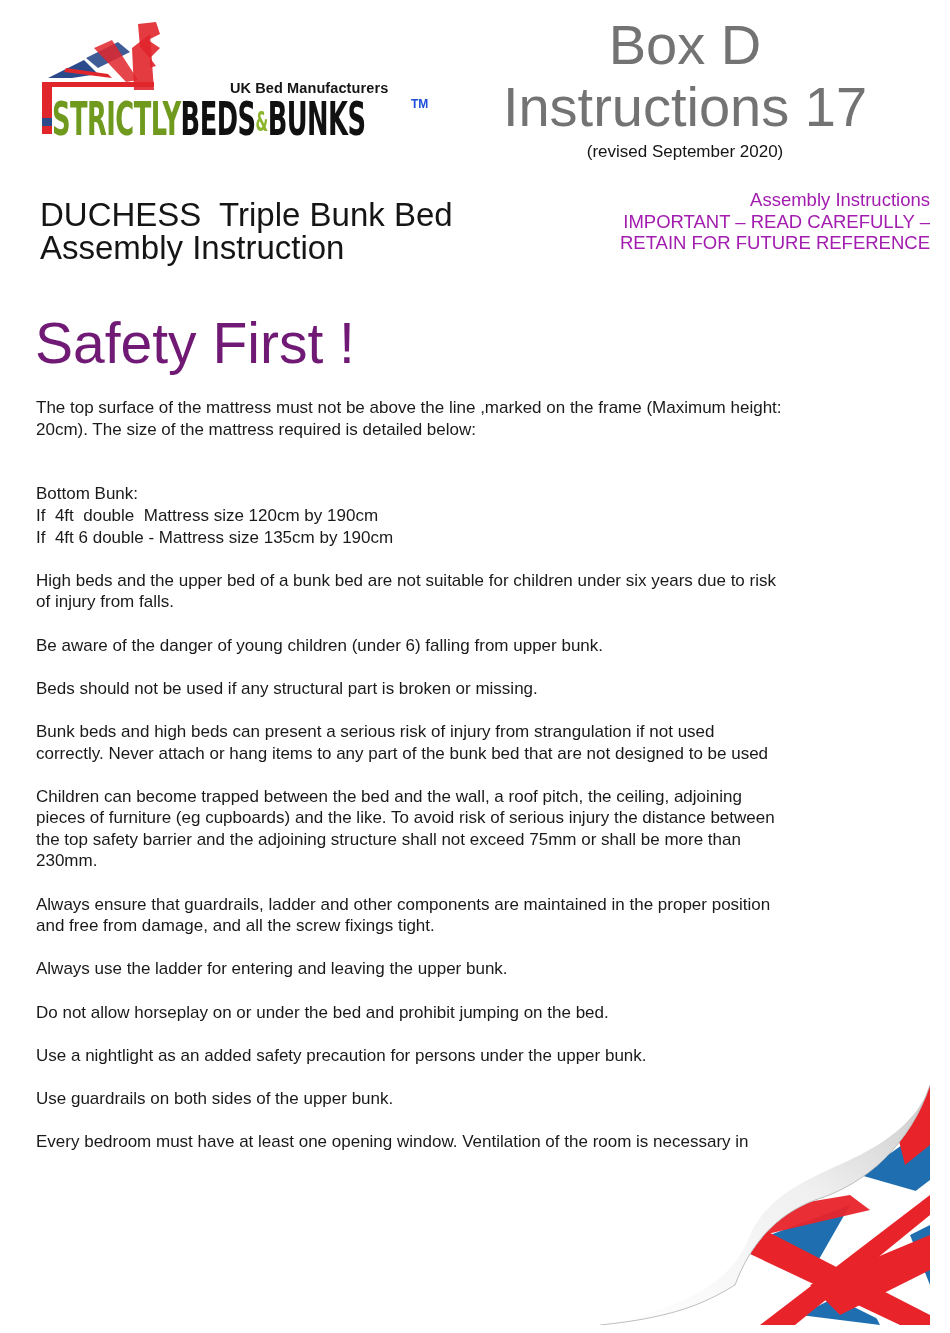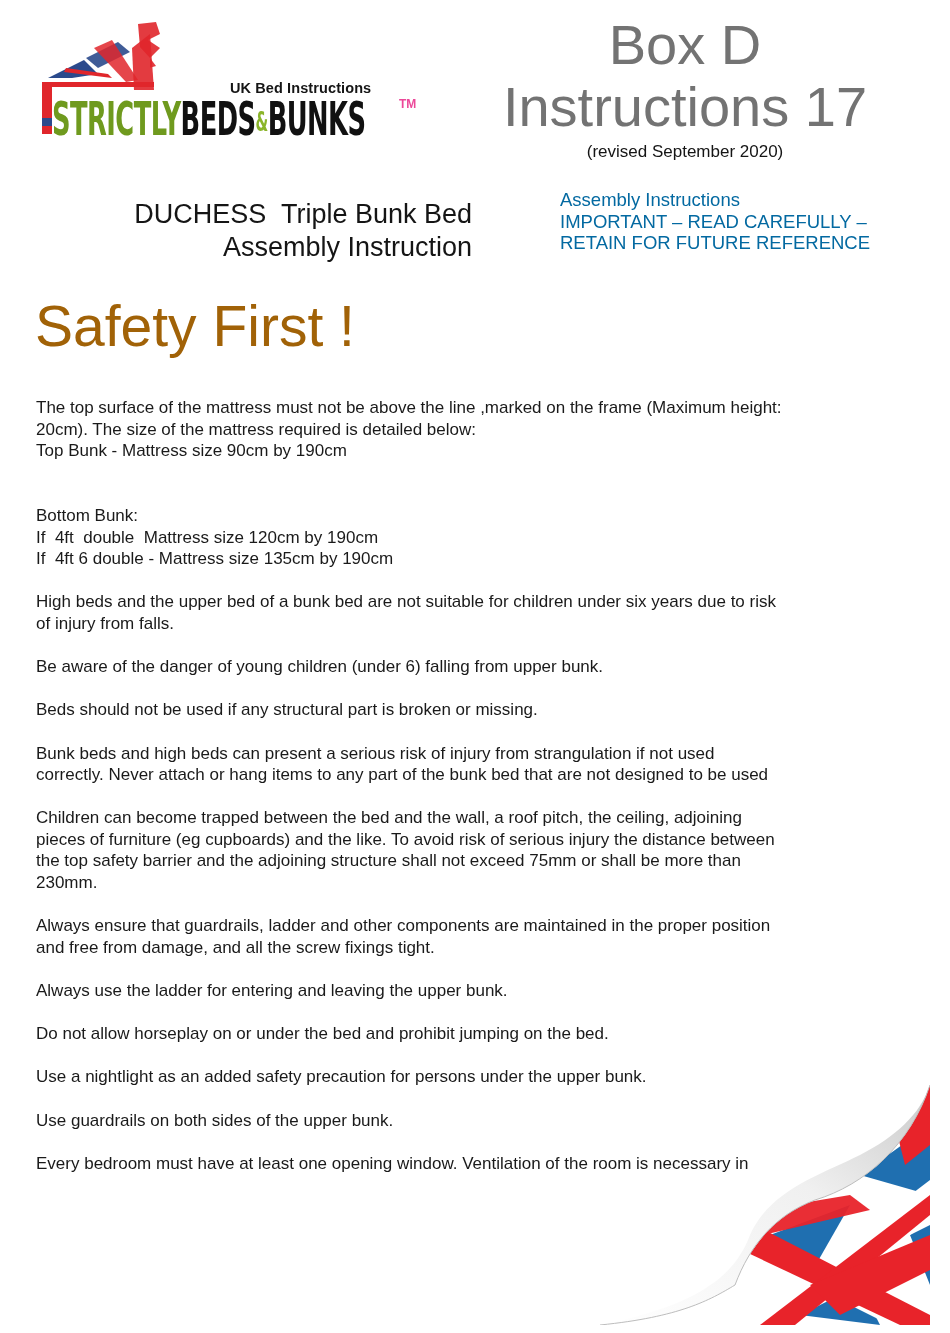--- a/index.html
+++ b/index.html
@@ -17,44 +17,44 @@
     .logo .wordmark {
       position: absolute; left: 6px; top: 76px; white-space: nowrap;
       font-family: "DejaVu Sans", sans-serif; font-weight: bold; font-size: 38px;
       transform: scaleX(0.62) scaleY(1.05); transform-origin: left top; letter-spacing: -1px;
       line-height: 1;
     }
     .logo .w-strictly { color: #6f9a1e; }
     .logo .w-beds { color: #111; }
     .logo .w-amp { color: #8bb52a; font-size: 26px; vertical-align: 4px; }
     .logo .w-bunks { color: #111; }
-    .logo .tm { position: absolute; left: 361px; top: 79px; font-size: 12px; font-weight: bold; color: #ec4899; }
+    .logo .tm { position: absolute; left: 373px; top: 79px; font-size: 12px; font-weight: bold; color: #1d4ed8; }
 
     
     .box-title {
       position: absolute; left: 470px; top: 14px; width: 430px; text-align: center;
       font-size: 56px; line-height: 62px; color: #737373;
     }
     .revised {
       position: absolute; left: 470px; top: 142px; width: 430px; text-align: center;
       font-size: 17px; color: #151515;
     }
     .product-title {
-      position: absolute; left: 40px; top: 198px; width: 432px; text-align: right;
-      font-size: 27px; line-height: 33px; color: #151515;
+      position: absolute; left: 40px; top: 198px; width: 432px; text-align: left;
+      font-size: 33px; line-height: 33px; color: #151515;
     }
     .assembly-note {
-      position: absolute; left: 560px; top: 189px; width: 370px; text-align: left;
-      font-size: 18.5px; line-height: 21.5px; color: #0369a1;
+      position: absolute; left: 560px; top: 189px; width: 370px; text-align: right;
+      font-size: 18.5px; line-height: 21.5px; color: #a21caf;
     }
 
     
     .safety-heading {
-      position: absolute; left: 35px; top: 291px; font-size: 57px; line-height: 70px;
-      color: #a16207; margin: 0; font-weight: normal;
+      position: absolute; left: 35px; top: 308px; font-size: 57px; line-height: 70px;
+      color: #701a75; margin: 0; font-weight: normal;
     }
     .body-text {
       position: absolute; left: 36px; top: 397px; width: 870px;
       font-size: 17px; line-height: 21.6px; color: #1a1a1a;
     }
     .body-text p { margin: 0 0 21.6px 0; }
     .body-text p.last { letter-spacing: 0.55px; }
     .body-text .line { display: block; }
 
     
@@ -73,21 +73,21 @@
     <polygon points="48,40 80,24 92,34 60,50" fill="#2b4a8c" opacity="0.9"></polygon>
     <polygon points="28,50 70,56 74,60 26,54" fill="#e0262b"></polygon>
     <polygon points="56,30 74,22 100,62 88,64" fill="#e0262b" opacity="0.85"></polygon>
     <polygon points="94,30 112,16 116,72 96,72" fill="#e0262b" opacity="0.9"></polygon>
 
     <rect x="4" y="64" width="112" height="5" fill="#e0262b"></rect>
 
     <rect x="4" y="66" width="10" height="50" fill="#e0262b"></rect>
     <rect x="4" y="100" width="10" height="8" fill="#2b4a8c"></rect>
   </svg>
-  <span class="tagline">UK Bed Instructions</span>
+  <span class="tagline">UK Bed Manufacturers</span>
   <div class="wordmark" style="left:14px; top:78px; font-size:46px; transform: scaleX(0.56); ">
     <span class="w-strictly">STRICTLY</span><span class="w-beds">BEDS</span><span class="w-amp">&amp;</span><span class="w-bunks">BUNKS</span>
   </div>
   <span class="tm">TM</span>
 </div>
 
 <div class="box-title">
   <div>Box D</div>
   <div>Instructions 17</div>
 </div>
@@ -103,21 +103,20 @@
   <div>IMPORTANT – READ CAREFULLY –</div>
   <div>RETAIN FOR FUTURE REFERENCE</div>
 </div>
 
 <h1 class="safety-heading">Safety First !</h1>
 
 <div class="body-text">
   <p>
     <span class="line">The top surface of the mattress must not be above the line ,marked on the frame (Maximum height:</span>
     <span class="line">20cm). The size of the mattress required is detailed below:</span>
-    <span class="line">Top Bunk - Mattress size 90cm by 190cm</span>
   </p>
   <p style="white-space:pre;">
 <span class="line">Bottom Bunk:</span><span class="line">If  4ft  double  Mattress size 120cm by 190cm</span><span class="line">If  4ft 6 double - Mattress size 135cm by 190cm</span></p>
 
   <p>
     <span class="line">High beds and the upper bed of a bunk bed are not suitable for children under six years due to risk</span>
     <span class="line">of injury from falls.</span>
   </p>
   <p>
     <span class="line">Be aware of the danger of young children (under 6) falling from upper bunk.</span>

